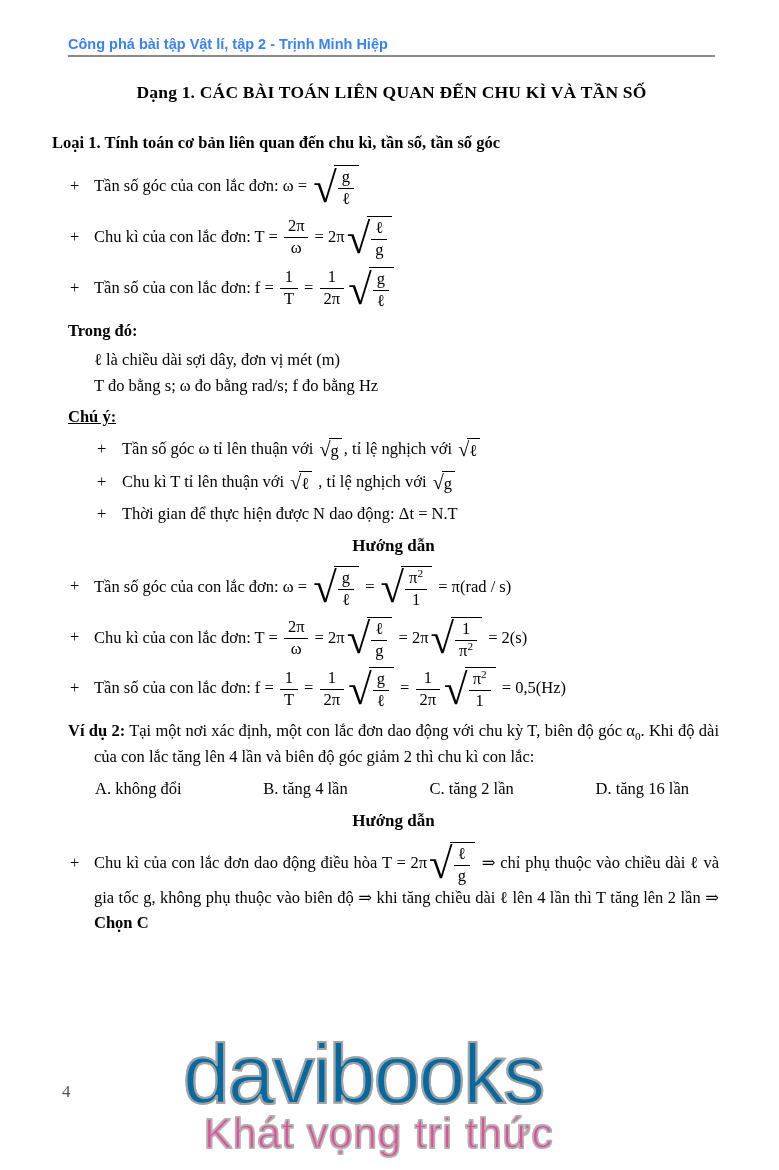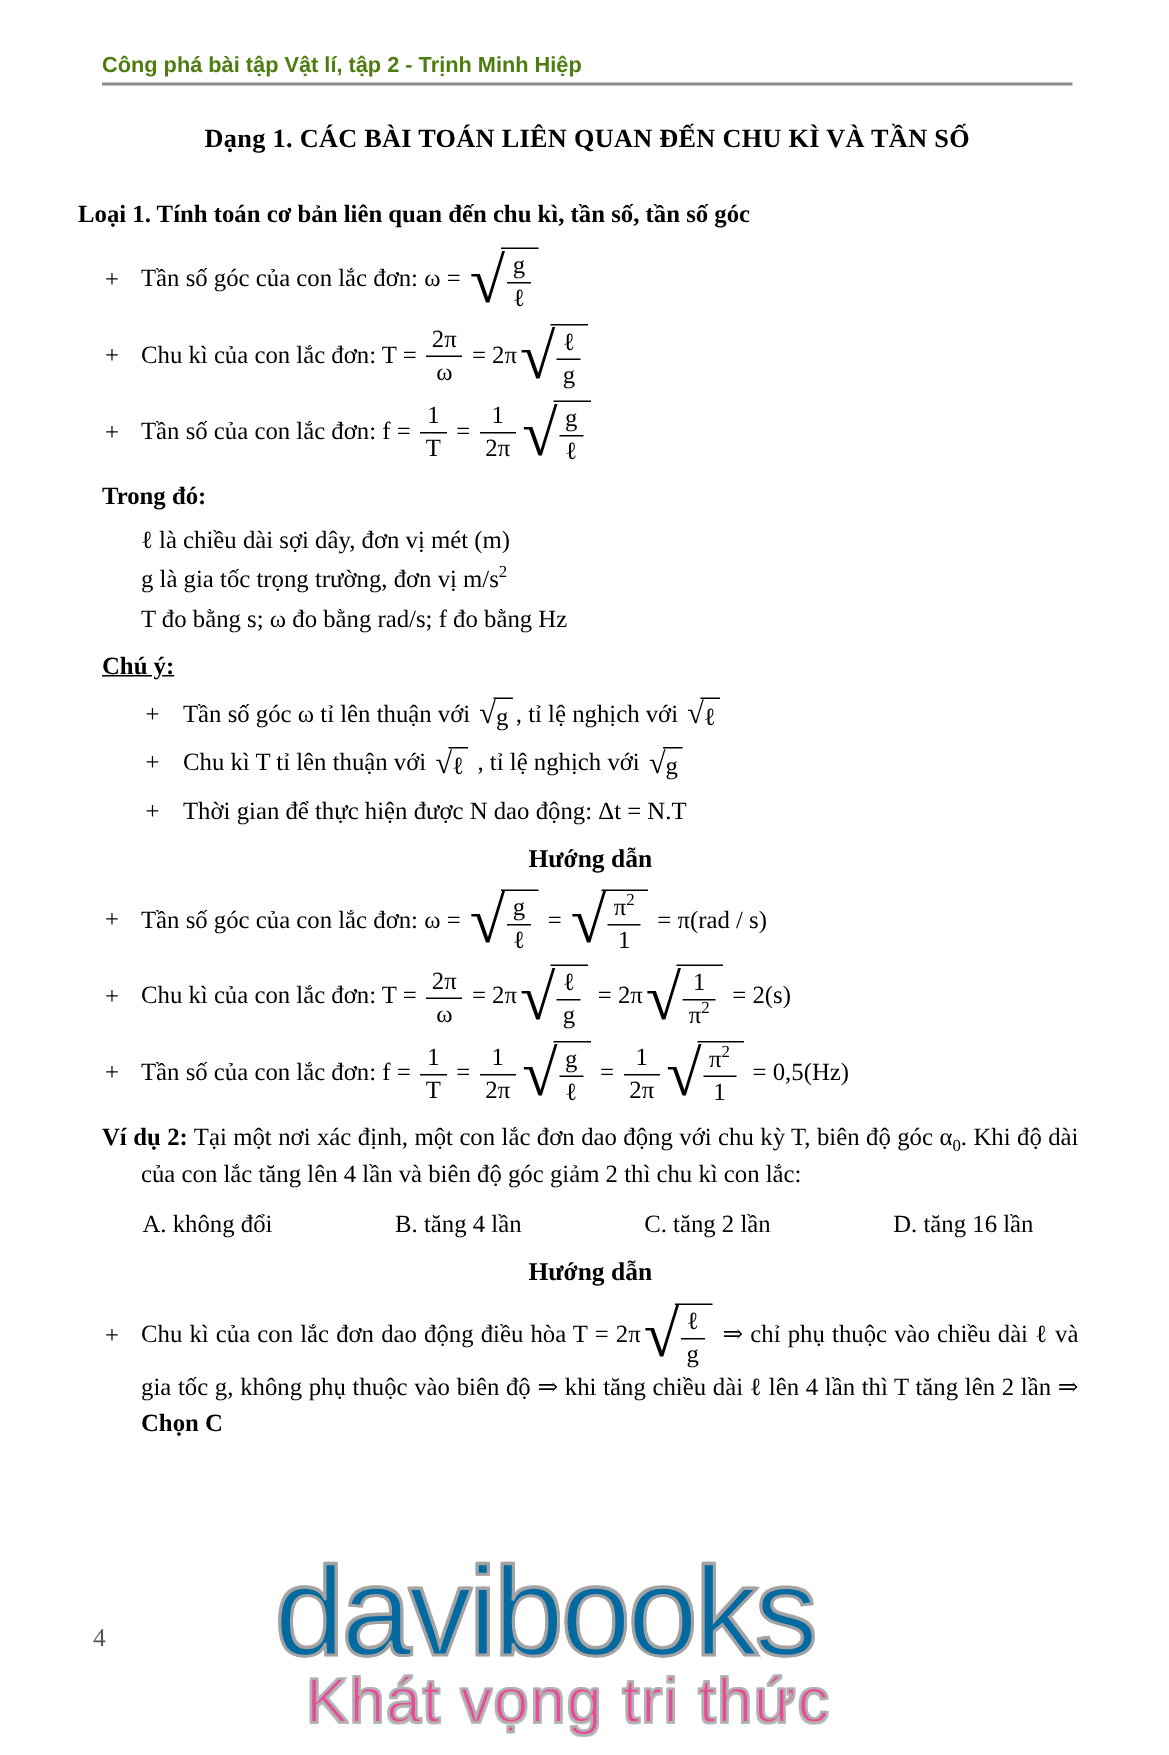--- a/index.html
+++ b/index.html
@@ -6,21 +6,21 @@
   .page {
     position:relative; width:779px; height:1170px; overflow:hidden;
     background:#ffffff; color:#000;
     font-family:"Liberation Serif","DejaVu Serif",serif;
     font-size:16.5px;
   }
   
   .runhead {
     margin:36px 64px 0 68px;
     font-family:"Liberation Sans","DejaVu Sans",sans-serif;
-    font-weight:bold; font-size:14.5px; color:#4d7c0f;
+    font-weight:bold; font-size:14.5px; color:#3b82f6;
     border-bottom:2px solid #8a8a8a; padding-bottom:3px;
   }
   h1.title {
     text-align:center; font-size:17.5px; font-weight:bold;
     margin:25px 46px 0 50px; letter-spacing:0.2px;
   }
   h2.section {
     font-size:16.5px; font-weight:bold;
     margin:30px 64px 0 52px;
   }
@@ -92,21 +92,20 @@
       <div class="ln bullet"><span class="marker">+</span><span>Chu kì của con lắc đơn:  T = </span><span class="frac"><span class="num"><span>2π</span></span><span class="den"><span>ω</span></span></span><span> = 2π</span><span class="sqrt tall">
           <span class="sym">√</span>
           <span class="arg"><span class="frac"><span class="num"><span>ℓ</span></span><span class="den"><span>g</span></span></span></span>
         </span></div>
       <div class="ln bullet"><span class="marker">+</span><span>Tần số của con lắc đơn:  f = </span><span class="frac"><span class="num"><span>1</span></span><span class="den"><span>T</span></span></span><span> = </span><span class="frac"><span class="num"><span>1</span></span><span class="den"><span>2π</span></span></span><span class="sqrt tall">
           <span class="sym">√</span>
           <span class="arg"><span class="frac"><span class="num"><span>g</span></span><span class="den"><span>ℓ</span></span></span></span>
         </span></div>
       <div class="ln bold-line"><b>Trong đó:</b></div>
       <div class="ln def"><span>ℓ là chiều dài sợi dây, đơn vị mét (m)</span></div>
-      <div class="ln def"><span>g là gia tốc trọng trường, đơn vị m/s</span><sup>2</sup></div>
       <div class="ln def"><span>T đo bằng s; ω đo bằng rad/s; f đo bằng Hz</span></div>
       <div class="ln note-line"><b class="bu">Chú ý:</b></div>
       <div class="ln bullet2"><span class="marker">+</span><span>Tần số góc ω tỉ lên thuận với </span><span class="sqrt">
           <span class="sym">√</span>
           <span class="arg"><span>g</span></span>
         </span><span>, tỉ lệ nghịch với </span><span class="sqrt">
           <span class="sym">√</span>
           <span class="arg"><span>ℓ</span></span>
         </span></div>
       <div class="ln bullet2"><span class="marker">+</span><span>Chu kì T tỉ lên thuận với </span><span class="sqrt">

